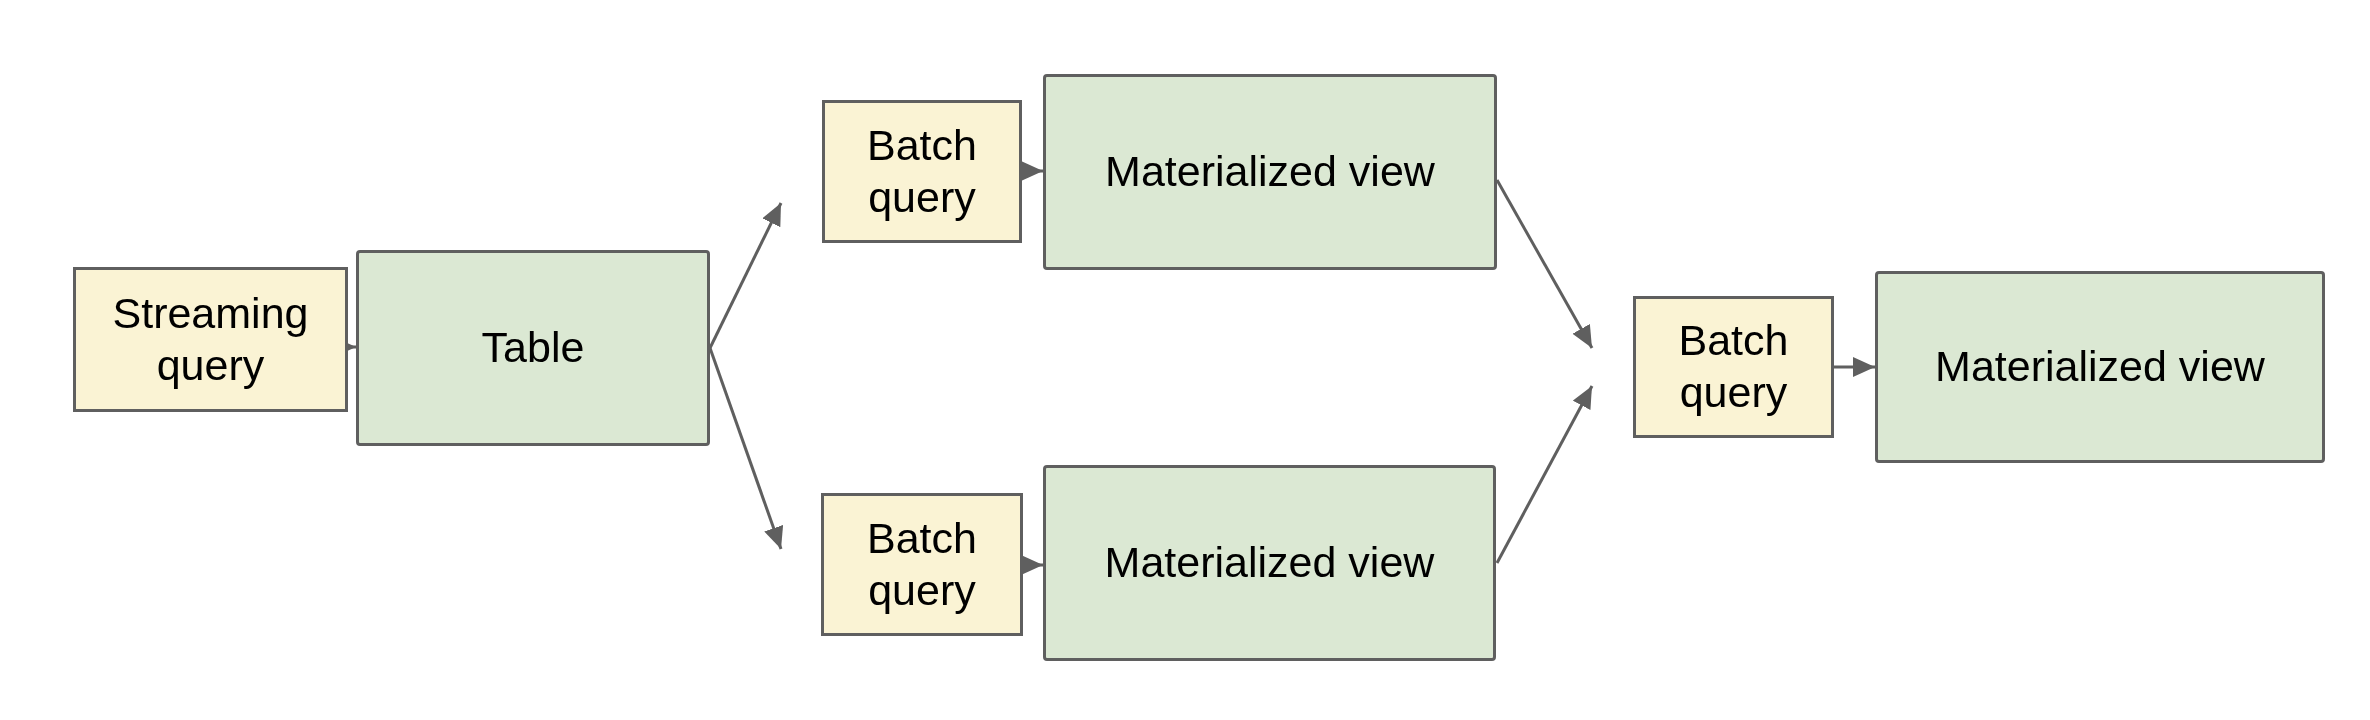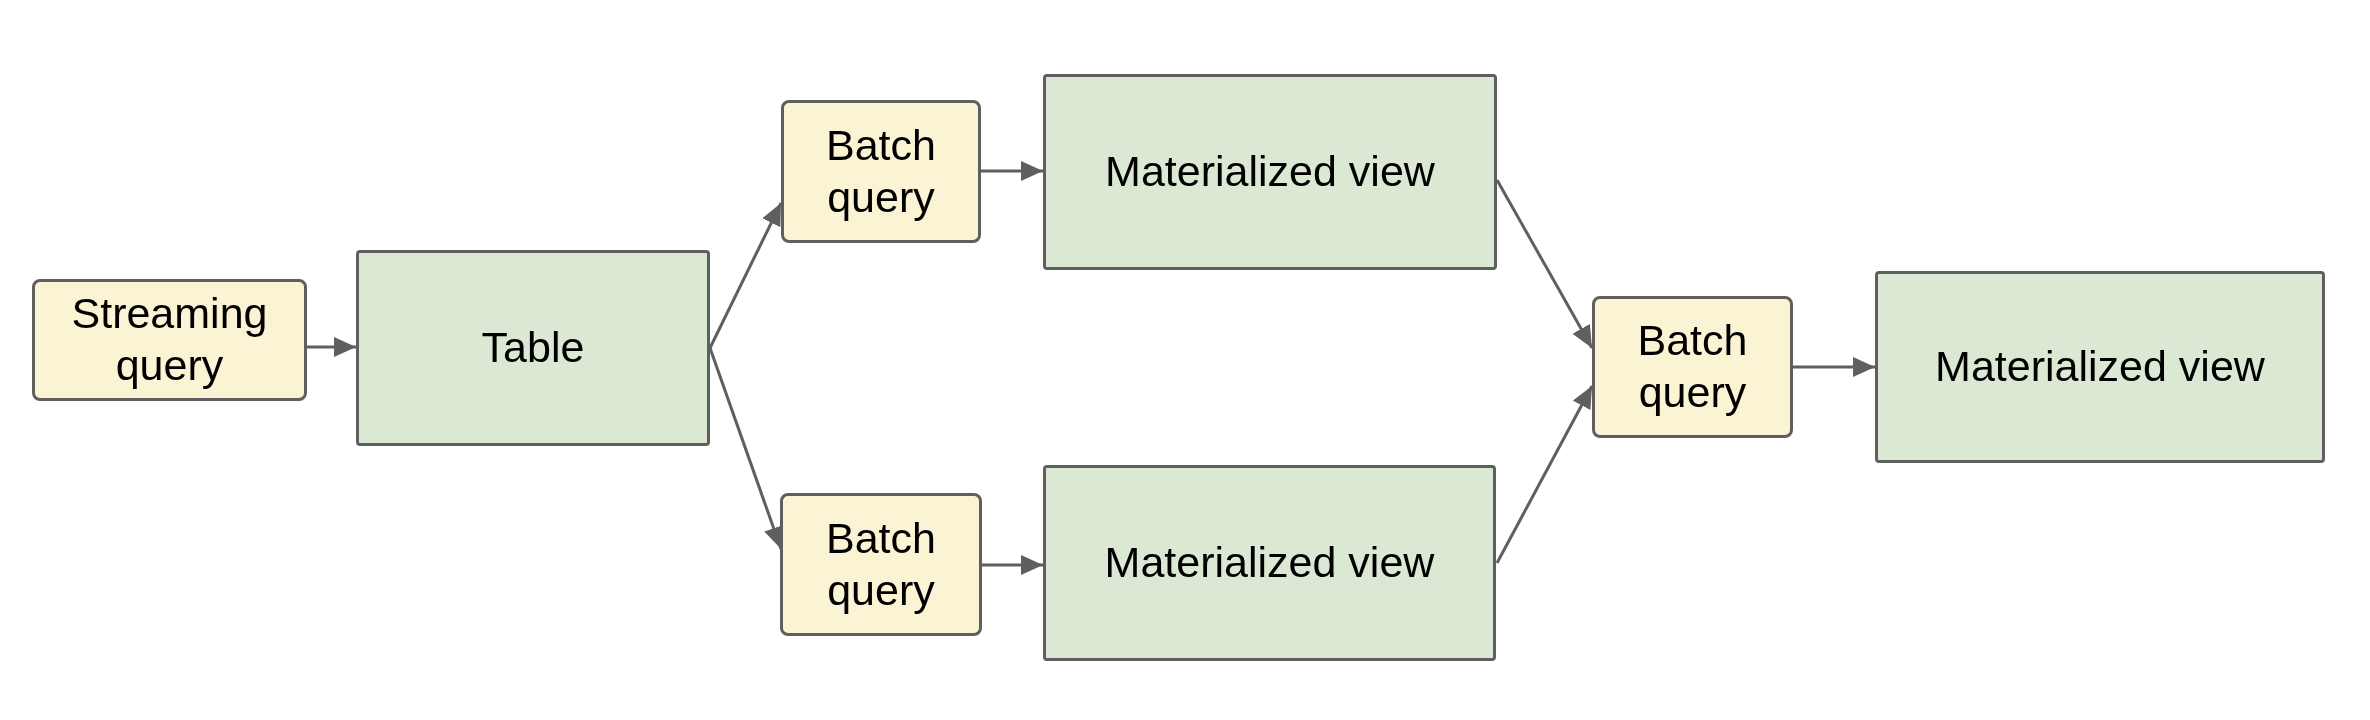--- a/index.html
+++ b/index.html
@@ -38,21 +38,22 @@
     justify-content: center;
     text-align: center;
     font-size: 43px;
     line-height: 1.2;
     color: var(--text, #000000);
     border: 3px solid var(--stroke, #5f5f5f);
     padding: 0 10px;
   }
   .node.query {
     background: var(--query-fill, #faf3d4);
-    border-radius: 8px;
+    border-radius: 0;
+    margin-left: 41px;
   }
   .node.dataset {
     background: var(--dataset-fill, #dbe8d3);
     border-radius: 4px;
   }
   .node-label {
     display: block;
     width: 100%;
   }
 </style>
@@ -70,21 +71,21 @@
     <line x1="307" y1="347" x2="356" y2="347" marker-end="url(#arrowhead)"></line>
     <line x1="710" y1="348" x2="781" y2="203" marker-end="url(#arrowhead)"></line>
     <line x1="710" y1="348" x2="781" y2="549" marker-end="url(#arrowhead)"></line>
     <line x1="981" y1="171" x2="1043" y2="171" marker-end="url(#arrowhead)"></line>
     <line x1="982" y1="565" x2="1043" y2="565" marker-end="url(#arrowhead)"></line>
     <line x1="1497" y1="180" x2="1592" y2="348" marker-end="url(#arrowhead)"></line>
     <line x1="1497" y1="563" x2="1592" y2="386" marker-end="url(#arrowhead)"></line>
     <line x1="1793" y1="367" x2="1875" y2="367" marker-end="url(#arrowhead)"></line>
   </svg>
 
-  <div class="node query" style="left:32px; top:279px; width:275px; height:122px;">
+  <div class="node query" style="left:32px; top:267px; width:275px; height:145px;">
     <span class="node-label">Streaming query</span>
   </div>
 
   <div class="node dataset" style="left:356px; top:250px; width:354px; height:196px;">
     <span class="node-label">Table</span>
   </div>
 
   <div class="node query" style="left:781px; top:100px; width:200px; height:143px;">
     <span class="node-label">Batch query</span>
   </div>

